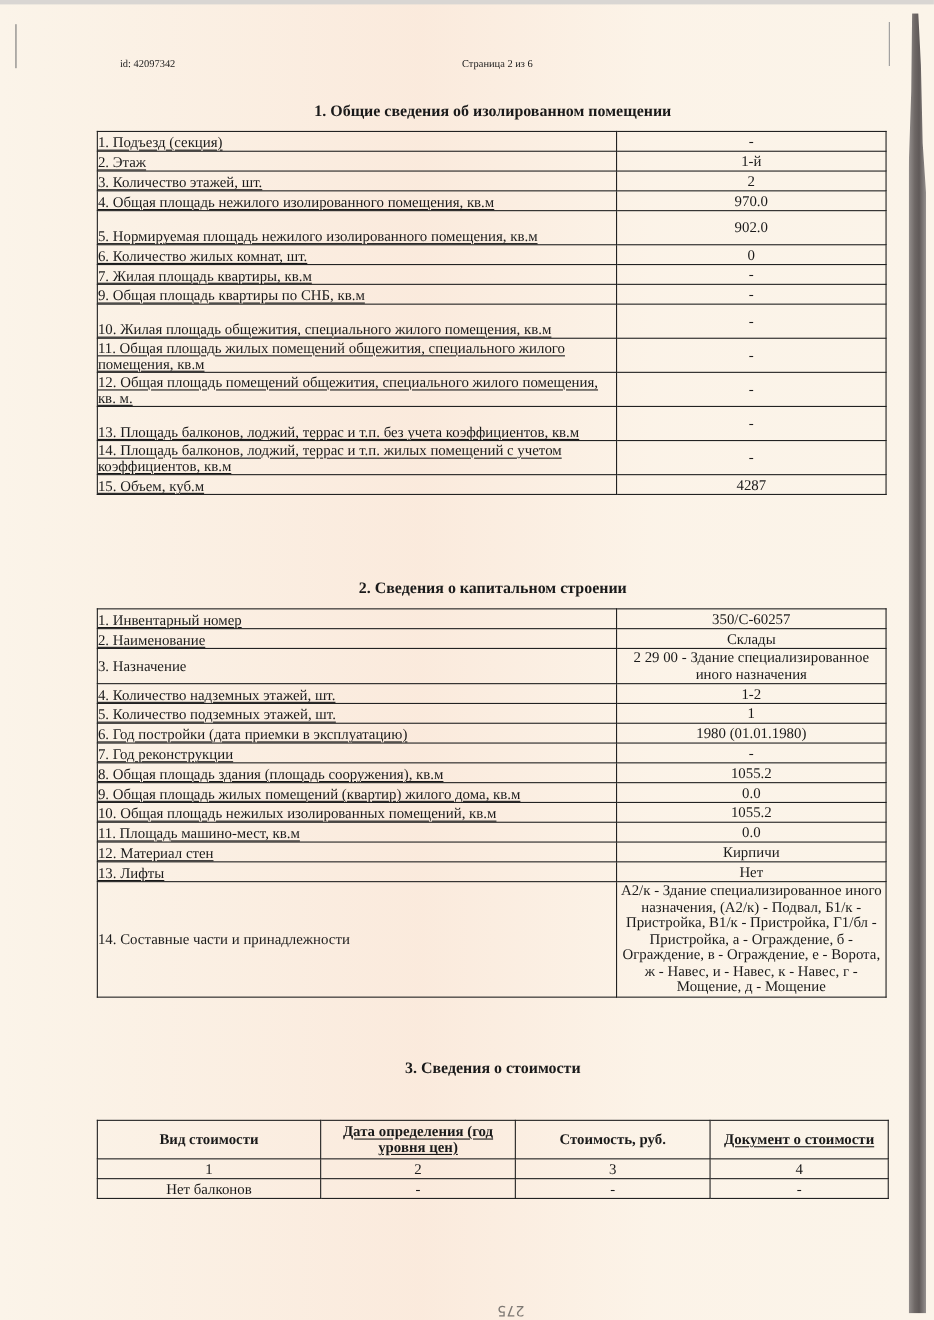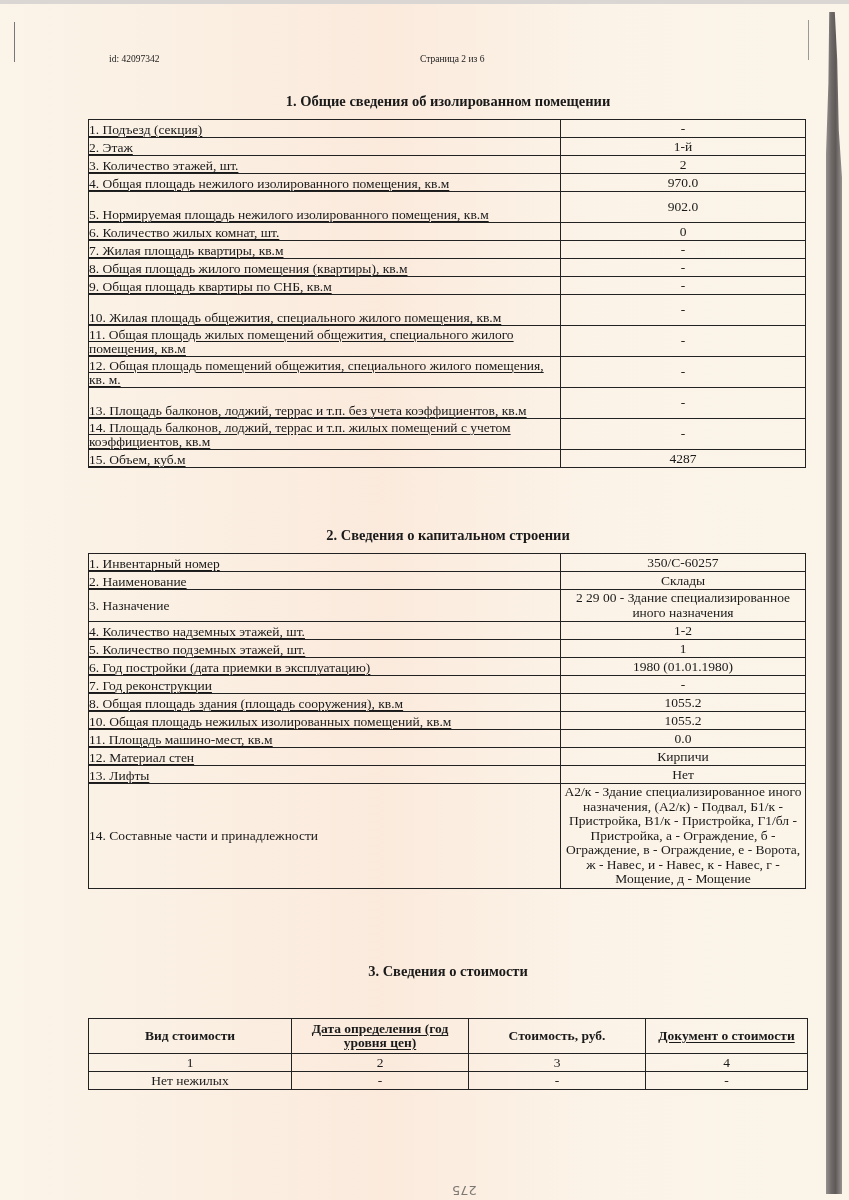--- a/index.html
+++ b/index.html
@@ -101,24 +101,20 @@
       </tr>
       <tr class="single">
         <td class="lbl">6. Количество жилых комнат, шт.</td>
         <td class="val">0</td>
       </tr>
       <tr class="single">
         <td class="lbl">7. Жилая площадь квартиры, кв.м</td>
         <td class="val">-</td>
       </tr>
       <tr class="single">
-        <td class="lbl">8. Общая площадь жилого помещения (квартиры), кв.м</td>
-        <td class="val">-</td>
-      </tr>
-      <tr class="single">
         <td class="lbl">9. Общая площадь квартиры по СНБ, кв.м</td>
         <td class="val">-</td>
       </tr>
       <tr class="double">
         <td class="lbl">10. Жилая площадь общежития, специального жилого помещения, кв.м</td>
         <td class="val">-</td>
       </tr>
       <tr class="double">
         <td class="lbl">11. Общая площадь жилых помещений общежития, специального жилого помещения, кв.м</td>
         <td class="val">-</td>
@@ -169,20 +165,24 @@
         <td class="lbl">6. Год постройки (дата приемки в эксплуатацию)</td>
         <td class="val">1980 (01.01.1980)</td>
       </tr>
       <tr class="single">
         <td class="lbl">7. Год реконструкции</td>
         <td class="val">-</td>
       </tr>
       <tr class="single">
         <td class="lbl">8. Общая площадь здания (площадь сооружения), кв.м</td>
         <td class="val">1055.2</td>
+      </tr>
+      <tr class="single">
+        <td class="lbl">9. Общая площадь жилых помещений (квартир) жилого дома, кв.м</td>
+        <td class="val">0.0</td>
       </tr>
       <tr class="single">
         <td class="lbl">10. Общая площадь нежилых изолированных помещений, кв.м</td>
         <td class="val">1055.2</td>
       </tr>
       <tr class="single">
         <td class="lbl">11. Площадь машино-мест, кв.м</td>
         <td class="val">0.0</td>
       </tr>
       <tr class="single">
@@ -209,21 +209,21 @@
       <td style="width:170px">Стоимость, руб.</td>
       <td class="ul">Документ о стоимости</td>
     </tr>
     <tr class="nums">
       <td>1</td>
       <td>2</td>
       <td>3</td>
       <td>4</td>
     </tr>
     <tr class="row">
-      <td>Нет нежилых</td>
+      <td>Нет балконов</td>
       <td>-</td>
       <td>-</td>
       <td>-</td>
     </tr>
   </tbody>
 </table>
 
 <div class="footer-mark">275</div>
 
 </body></html>

